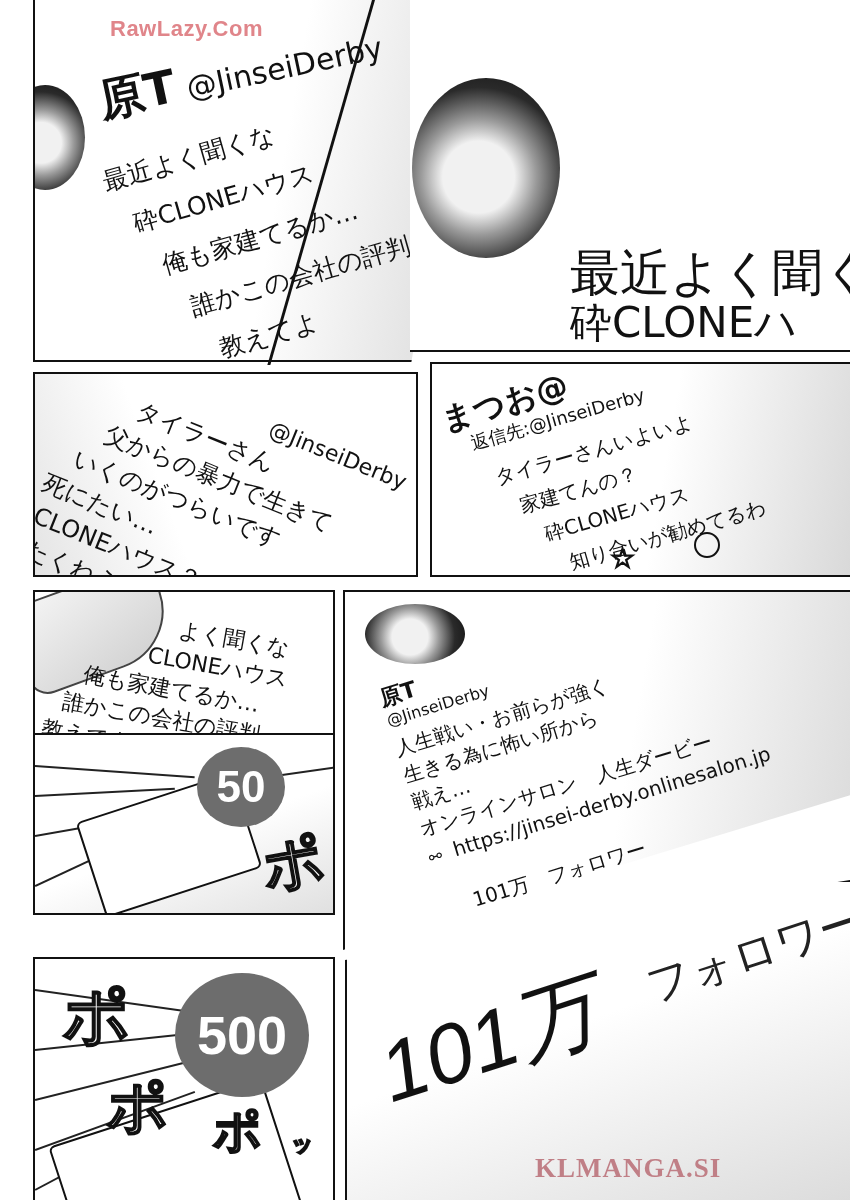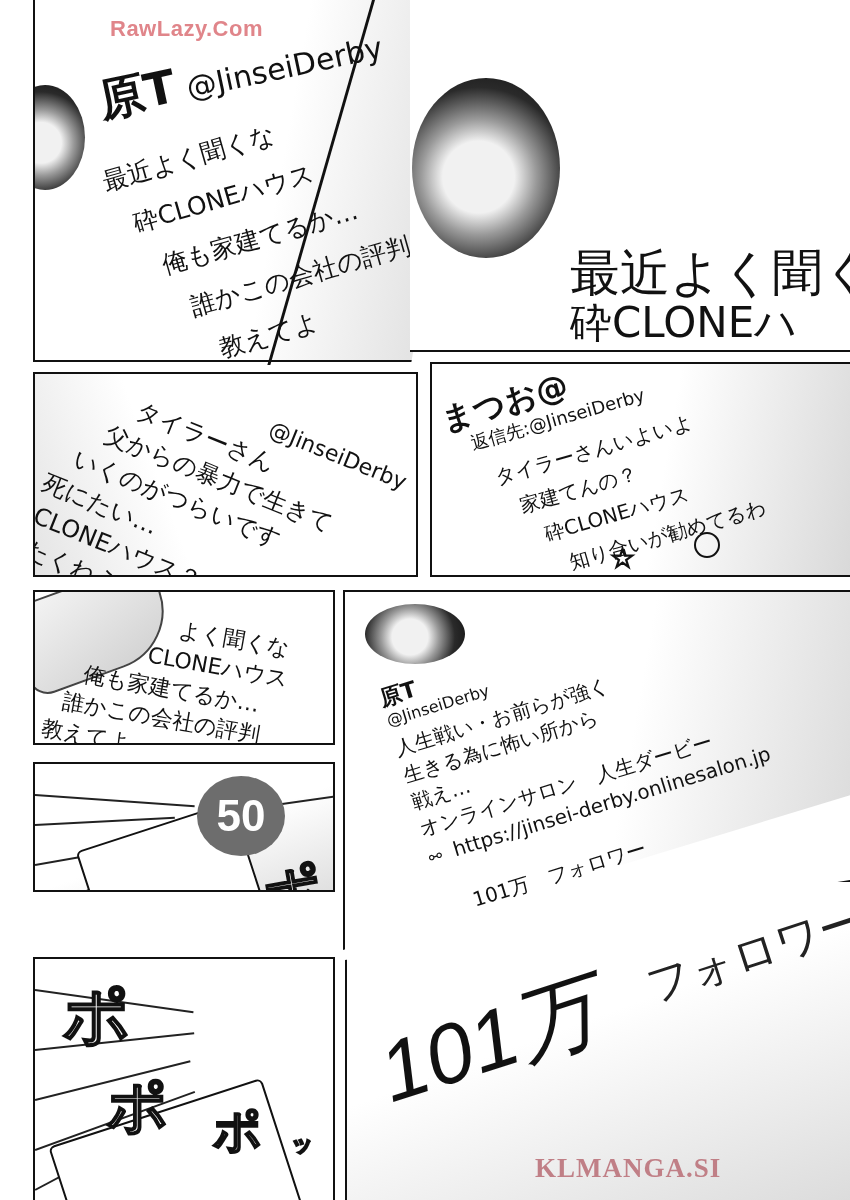--- a/index.html
+++ b/index.html
@@ -103,38 +103,39 @@
     <div style="font-size:20px; line-height:28px;">戦え…</div>
     <div style="font-size:20px; line-height:28px;">オンラインサロン　人生ダービー</div>
     <div style="font-size:20px; line-height:30px;">
       <span style="font-size:16px;">⚯</span>
       <span style="margin-left:6px;">https://jinsei-derby.onlinesalon.jp</span>
     </div>
     <div style="font-size:20px; line-height:30px; margin-top:22px; margin-left:30px;">101万　フォロワー</div>
   </div>
 </div>
 
-<div class="panel border" style="left:33px; top:762px; width:302px; height:130px; background:linear-gradient(160deg,#fff 55%,#e0e0e0);">
+<div class="panel border" style="left:33px; top:733px; width:302px; height:182px; background:linear-gradient(160deg,#fff 55%,#e0e0e0);">
   <div class="speed" style="left:0; top:30px; width:160px; transform:rotate(4deg);"></div>
   <div class="speed" style="left:0; top:60px; width:140px; transform:rotate(-3deg);"></div>
   <div class="speed" style="left:0; top:100px; width:130px; transform:rotate(-10deg);"></div>
   <div class="speed" style="left:0; top:150px; width:140px; transform:rotate(-25deg);"></div>
   <div class="speed" style="left:240px; top:40px; width:60px; transform:rotate(-8deg);"></div>
   <div class="envelope" style="left:52px; top:60px; width:160px; height:96px; transform:rotate(-18deg);"></div>
   <div class="badge" style="left:162px; top:12px; width:88px; height:80px; font-size:44px;">50</div>
   <div class="sfx" style="left:228px; top:88px; font-size:60px; transform:rotate(-10deg);">ポ</div>
 </div>
 
 <div class="panel border" style="left:33px; top:957px; width:302px; height:243px; border-bottom:none;">
   <div class="speed" style="left:0; top:30px; width:160px; transform:rotate(8deg);"></div>
   <div class="speed" style="left:0; top:90px; width:160px; transform:rotate(-6deg);"></div>
   <div class="speed" style="left:0; top:140px; width:160px; transform:rotate(-14deg);"></div>
   <div class="speed" style="left:0; top:190px; width:170px; transform:rotate(-20deg);"></div>
   <div class="speed" style="left:0; top:230px; width:190px; transform:rotate(-28deg);"></div>
   <div class="envelope" style="left:30px; top:150px; width:220px; height:140px; transform:rotate(-18deg);"></div>
+  <div class="badge" style="left:140px; top:14px; width:134px; height:124px; font-size:54px;">500</div>
   <div class="sfx" style="left:28px; top:12px; font-size:66px;">ポ</div>
   <div class="sfx" style="left:72px; top:108px; font-size:60px;">ポ</div>
   <div class="sfx" style="left:178px; top:140px; font-size:48px;">ポ</div>
   <div class="sfx" style="left:256px; top:170px; font-size:22px;">ッ</div>
 </div>
 
 <div class="panel" style="left:345px; top:880px; width:505px; height:320px; border-left:2.5px solid #111; border-top:2.5px solid #111;
             clip-path:polygon(0 25%, 100% 0, 100% 100%, 0 100%);
             background:linear-gradient(160deg,#fff 45%, #dcdcdc 100%);">
   <div class="abs" style="left:18px; top:140px; font-size:84px; font-style:italic; font-family:'Liberation Sans', sans-serif;

